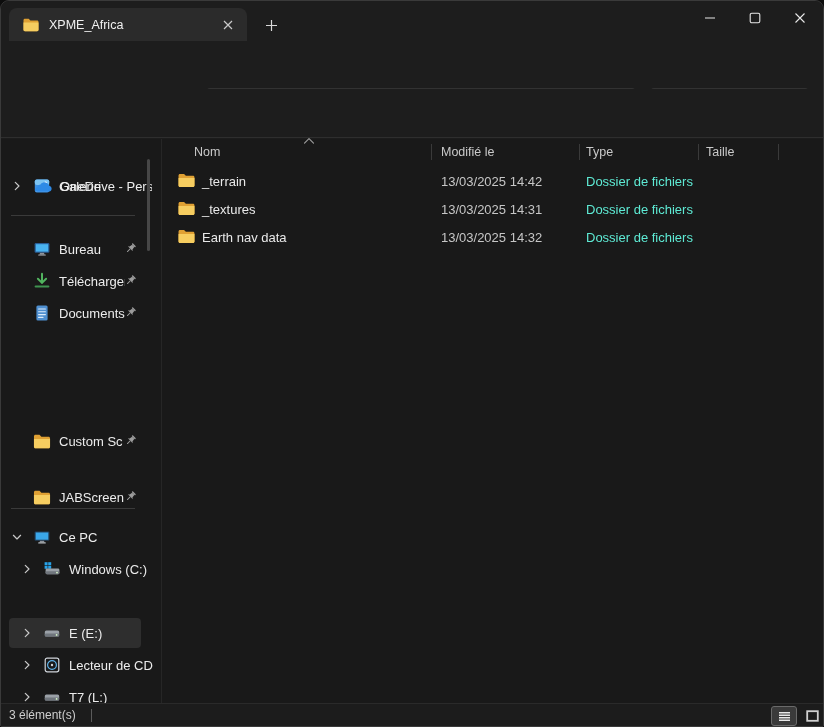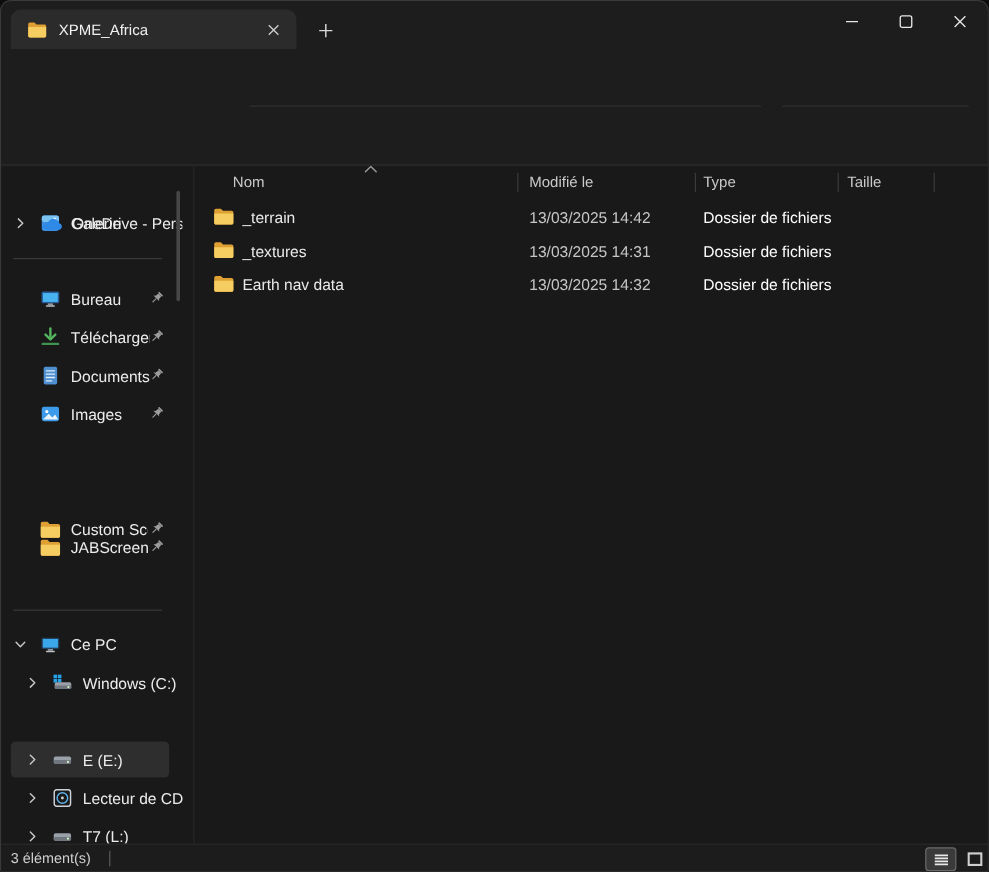--- a/index.html
+++ b/index.html
@@ -60,21 +60,21 @@
   .ssep{left:10px;width:124px;height:1px;background:#3a3a3a;}
   .sscroll{left:146px;width:3px;background:#474747;border-radius:2px;}
 
   
   .colhead{top:139px;height:24px;color:#c9c9c9;font-size:12.5px;display:flex;align-items:center;}
   .colsep{top:143px;width:1px;height:16px;background:#3a3a3a;}
   .frow{left:161px;width:663px;height:28px;}
   .frow .fic{position:absolute;left:16px;top:6px;}
   .fname{position:absolute;left:40px;top:0;height:28px;display:flex;align-items:center;color:#e9e9e9;}
   .fmod{position:absolute;left:279px;top:0;height:28px;display:flex;align-items:center;color:#c6c6c6;}
-  .ftype{position:absolute;left:424px;top:0;height:28px;display:flex;align-items:center;color:#ffffff;}
+  .ftype{position:absolute;left:424px;top:0;height:28px;display:flex;align-items:center;color:#5eead4;}
   .fsize{position:absolute;left:544px;top:0;height:28px;display:flex;align-items:center;color:#c6c6c6;}
 
   
   .statusbar{left:0;top:702px;width:824px;height:25px;background:#1c1c1c;border-top:1px solid #2a2a2a;}
   .statustext{left:8px;top:702px;height:24px;display:flex;align-items:center;color:#cfcfcf;font-size:12px;}
   .statusdiv{left:90px;top:708px;width:1px;height:13px;background:#5b5b5b;}
   .viewbtn{top:705px;height:20px;display:flex;align-items:center;justify-content:center;border-radius:3px;}
   .viewbtn.active{background:#3a3a3a;border:1px solid #6a6a6a;}
 </style>
 </head>
@@ -398,40 +398,20 @@
       <svg width="13" height="13" viewBox="0 0 14 14">
           <g fill="#9c9c9c" transform="rotate(45 7 7)">
             <rect x="4.4" y="1.2" width="5.2" height="1.5" rx=".7"></rect>
             <path d="M5.3 2.8h3.4l.5 3.4 1.5 1.1H3.3l1.5-1.1z"></path>
             <rect x="6.5" y="7.4" width="1" height="4.8" rx=".5"></rect>
           </g>
         </svg>
     </span>
   </div>
 
-  <div class="abs srow" style="top:329px;">
-    <span class="nochev"></span>
-    <span class="sic ico">
-      <svg width="18" height="18" viewBox="0 0 18 18">
-          <rect x="1.8" y="3" width="14.4" height="12" rx="1.8" fill="#3c9bea"></rect>
-          <circle cx="6" cy="7" r="1.3" fill="#fff"></circle>
-          <path d="M2.8 13.6 7.6 8.8l3 3.2 2.4-2.6 2.4 4.2z" fill="#eaf4fd"></path>
-        </svg>
-    </span>
-    <span class="slbl">Images</span>
-    <span class="pin ico">
-      <svg width="13" height="13" viewBox="0 0 14 14">
-          <g fill="#9c9c9c" transform="rotate(45 7 7)">
-            <rect x="4.4" y="1.2" width="5.2" height="1.5" rx=".7"></rect>
-            <path d="M5.3 2.8h3.4l.5 3.4 1.5 1.1H3.3l1.5-1.1z"></path>
-            <rect x="6.5" y="7.4" width="1" height="4.8" rx=".5"></rect>
-          </g>
-        </svg>
-    </span>
-  </div>
 
 
 
   <div class="abs srow" style="top:425px;">
     <span class="nochev"></span>
     <span class="sic ico">
       <svg width="18" height="15" viewBox="0 0 16 14">
           <path d="M.5 2.2C.5 1.4 1.1.8 1.9.8h3.8l1.7 1.7h6.7c.8 0 1.4.6 1.4 1.4v7.9c0 .8-.6 1.4-1.4 1.4H1.9c-.8 0-1.4-.6-1.4-1.4z" fill="#dfa033"></path>
           <path d="M.5 4.6h15v7.2c0 .8-.6 1.4-1.4 1.4H1.9c-.8 0-1.4-.6-1.4-1.4z" fill="#f6cd60"></path>
         </svg>
@@ -441,21 +421,21 @@
       <svg width="13" height="13" viewBox="0 0 14 14">
           <g fill="#9c9c9c" transform="rotate(45 7 7)">
             <rect x="4.4" y="1.2" width="5.2" height="1.5" rx=".7"></rect>
             <path d="M5.3 2.8h3.4l.5 3.4 1.5 1.1H3.3l1.5-1.1z"></path>
             <rect x="6.5" y="7.4" width="1" height="4.8" rx=".5"></rect>
           </g>
         </svg>
     </span>
   </div>
 
-  <div class="abs srow" style="top:440px;text-align:center;">
+  <div class="abs srow" style="top:481px;text-align:center;">
     <span class="nochev"></span>
     <span class="sic ico">
       <svg width="18" height="15" viewBox="0 0 16 14">
           <path d="M.5 2.2C.5 1.4 1.1.8 1.9.8h3.8l1.7 1.7h6.7c.8 0 1.4.6 1.4 1.4v7.9c0 .8-.6 1.4-1.4 1.4H1.9c-.8 0-1.4-.6-1.4-1.4z" fill="#dfa033"></path>
           <path d="M.5 4.6h15v7.2c0 .8-.6 1.4-1.4 1.4H1.9c-.8 0-1.4-.6-1.4-1.4z" fill="#f6cd60"></path>
         </svg>
     </span>
     <span class="slbl">JABScreen</span>
     <span class="pin ico">
       <svg width="13" height="13" viewBox="0 0 14 14">

